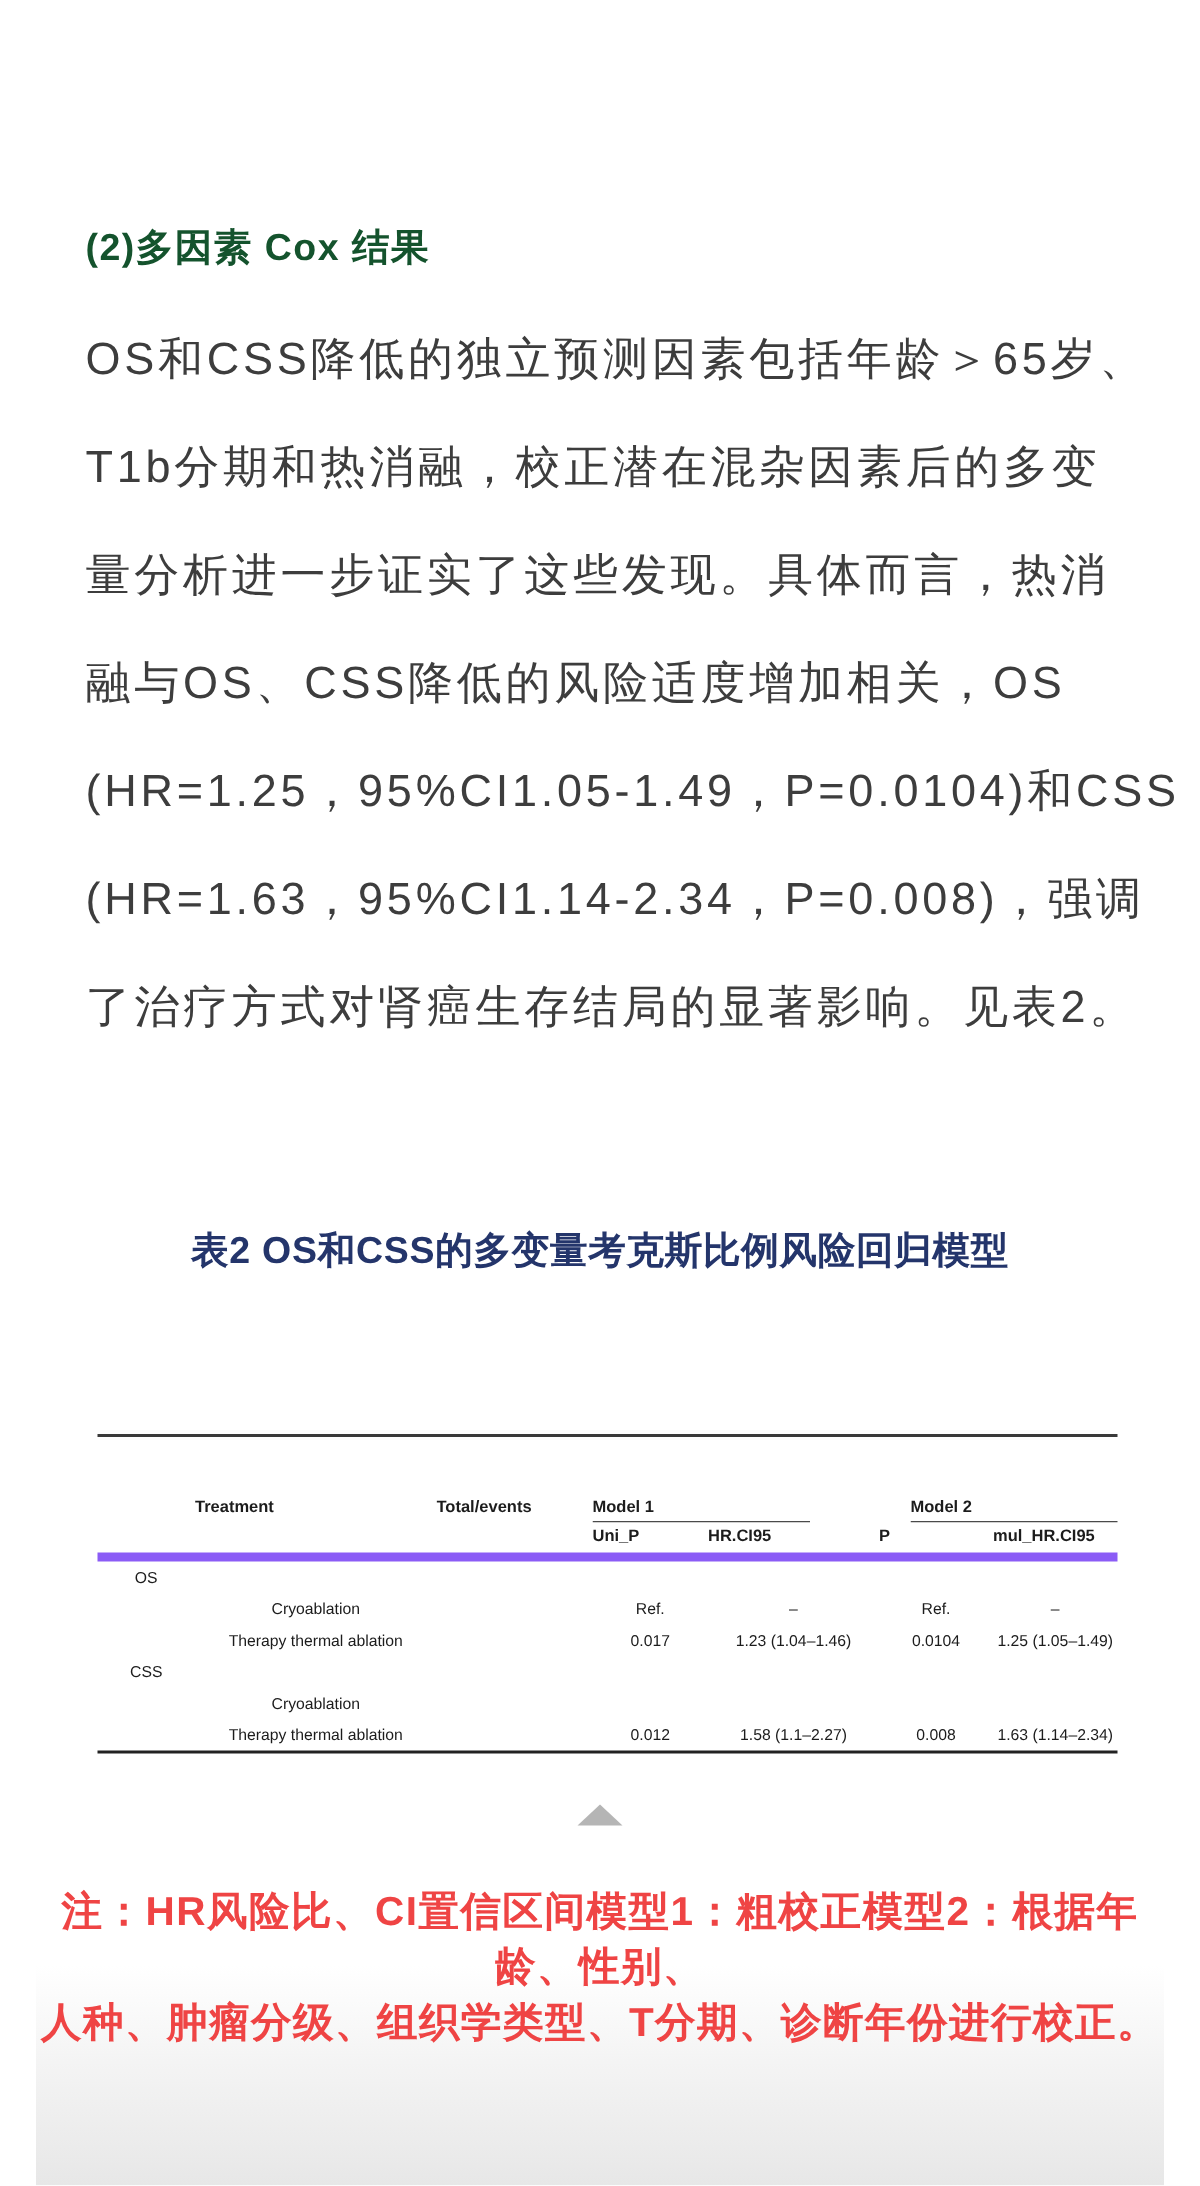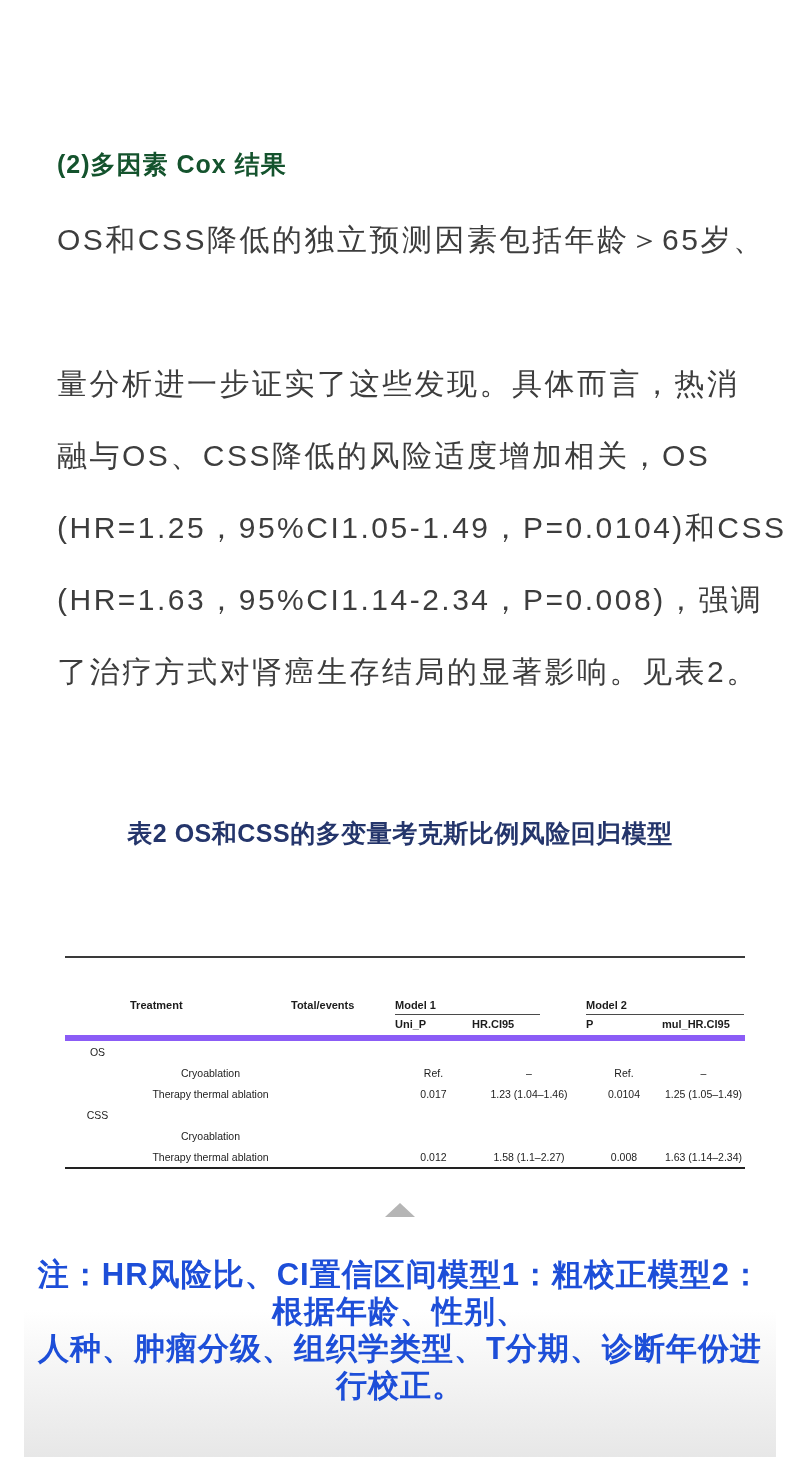--- a/index.html
+++ b/index.html
@@ -54,53 +54,54 @@
   
   .up-triangle {
     position:absolute; left:385px; top:1203px;
     width:0; height:0;
     border-left:15px solid transparent;
     border-right:15px solid transparent;
     border-bottom:14px solid #b5b5b5;
   }
   .note {
     position:absolute; left:24px; top:1256px; width:752px;
-    text-align:center; font-size:31px; font-weight:600; color:#1d4ed8;
+    text-align:center; font-size:27px; font-weight:600; color:#ef4444;
     line-height:37px; letter-spacing:1px;
   }
 </style>
 </head>
 <body>
 
 <div class="page">
 
   <div class="card-shade"></div>
 
   <div class="heading">(2)多因素 Cox 结果</div>
 
   <div class="para-line" style="top:220px">OS和CSS降低的独立预测因素包括年龄＞65岁、</div>
+  <div class="para-line" style="top:292px">T1b分期和热消融，校正潜在混杂因素后的多变</div>
   <div class="para-line" style="top:436px">融与OS、CSS降低的风险适度增加相关，OS</div>
   <div class="para-line" style="top:364px">量分析进一步证实了这些发现。具体而言，热消</div>
   <div class="para-line" style="top:508px">(HR=1.25，95%CI1.05-1.49，P=0.0104)和CSS</div>
   <div class="para-line" style="top:580px">(HR=1.63，95%CI1.14-2.34，P=0.008)，强调</div>
   <div class="para-line" style="top:652px">了治疗方式对肾癌生存结局的显著影响。见表2。</div>
 
   <div class="tbl-title">表2 OS和CSS的多变量考克斯比例风险回归模型</div>
 
   <div class="tbl">
 
     <div class="tbl-row tbl-headrow1">
       <div class="cell"></div>
       <div class="cell">Treatment</div>
       <div class="cell">Total/events</div>
       <div class="cell model-cell" style="grid-column:4 / span 2;margin-top:20px;">
         <span>Model 1</span>
         <div class="model-ul ul-m1"></div>
       </div>
-      <div class="cell model-cell" style="grid-column:6 / span 2;">
+      <div class="cell model-cell" style="grid-column:6 / span 2;margin-left:21px;">
         <span>Model 2</span>
         <div class="model-ul ul-m2"></div>
       </div>
     </div>
 
     <div class="tbl-row tbl-headrow2">
       <div class="cell"></div>
       <div class="cell"></div>
       <div class="cell"></div>
       <div class="cell">Uni_P</div>

